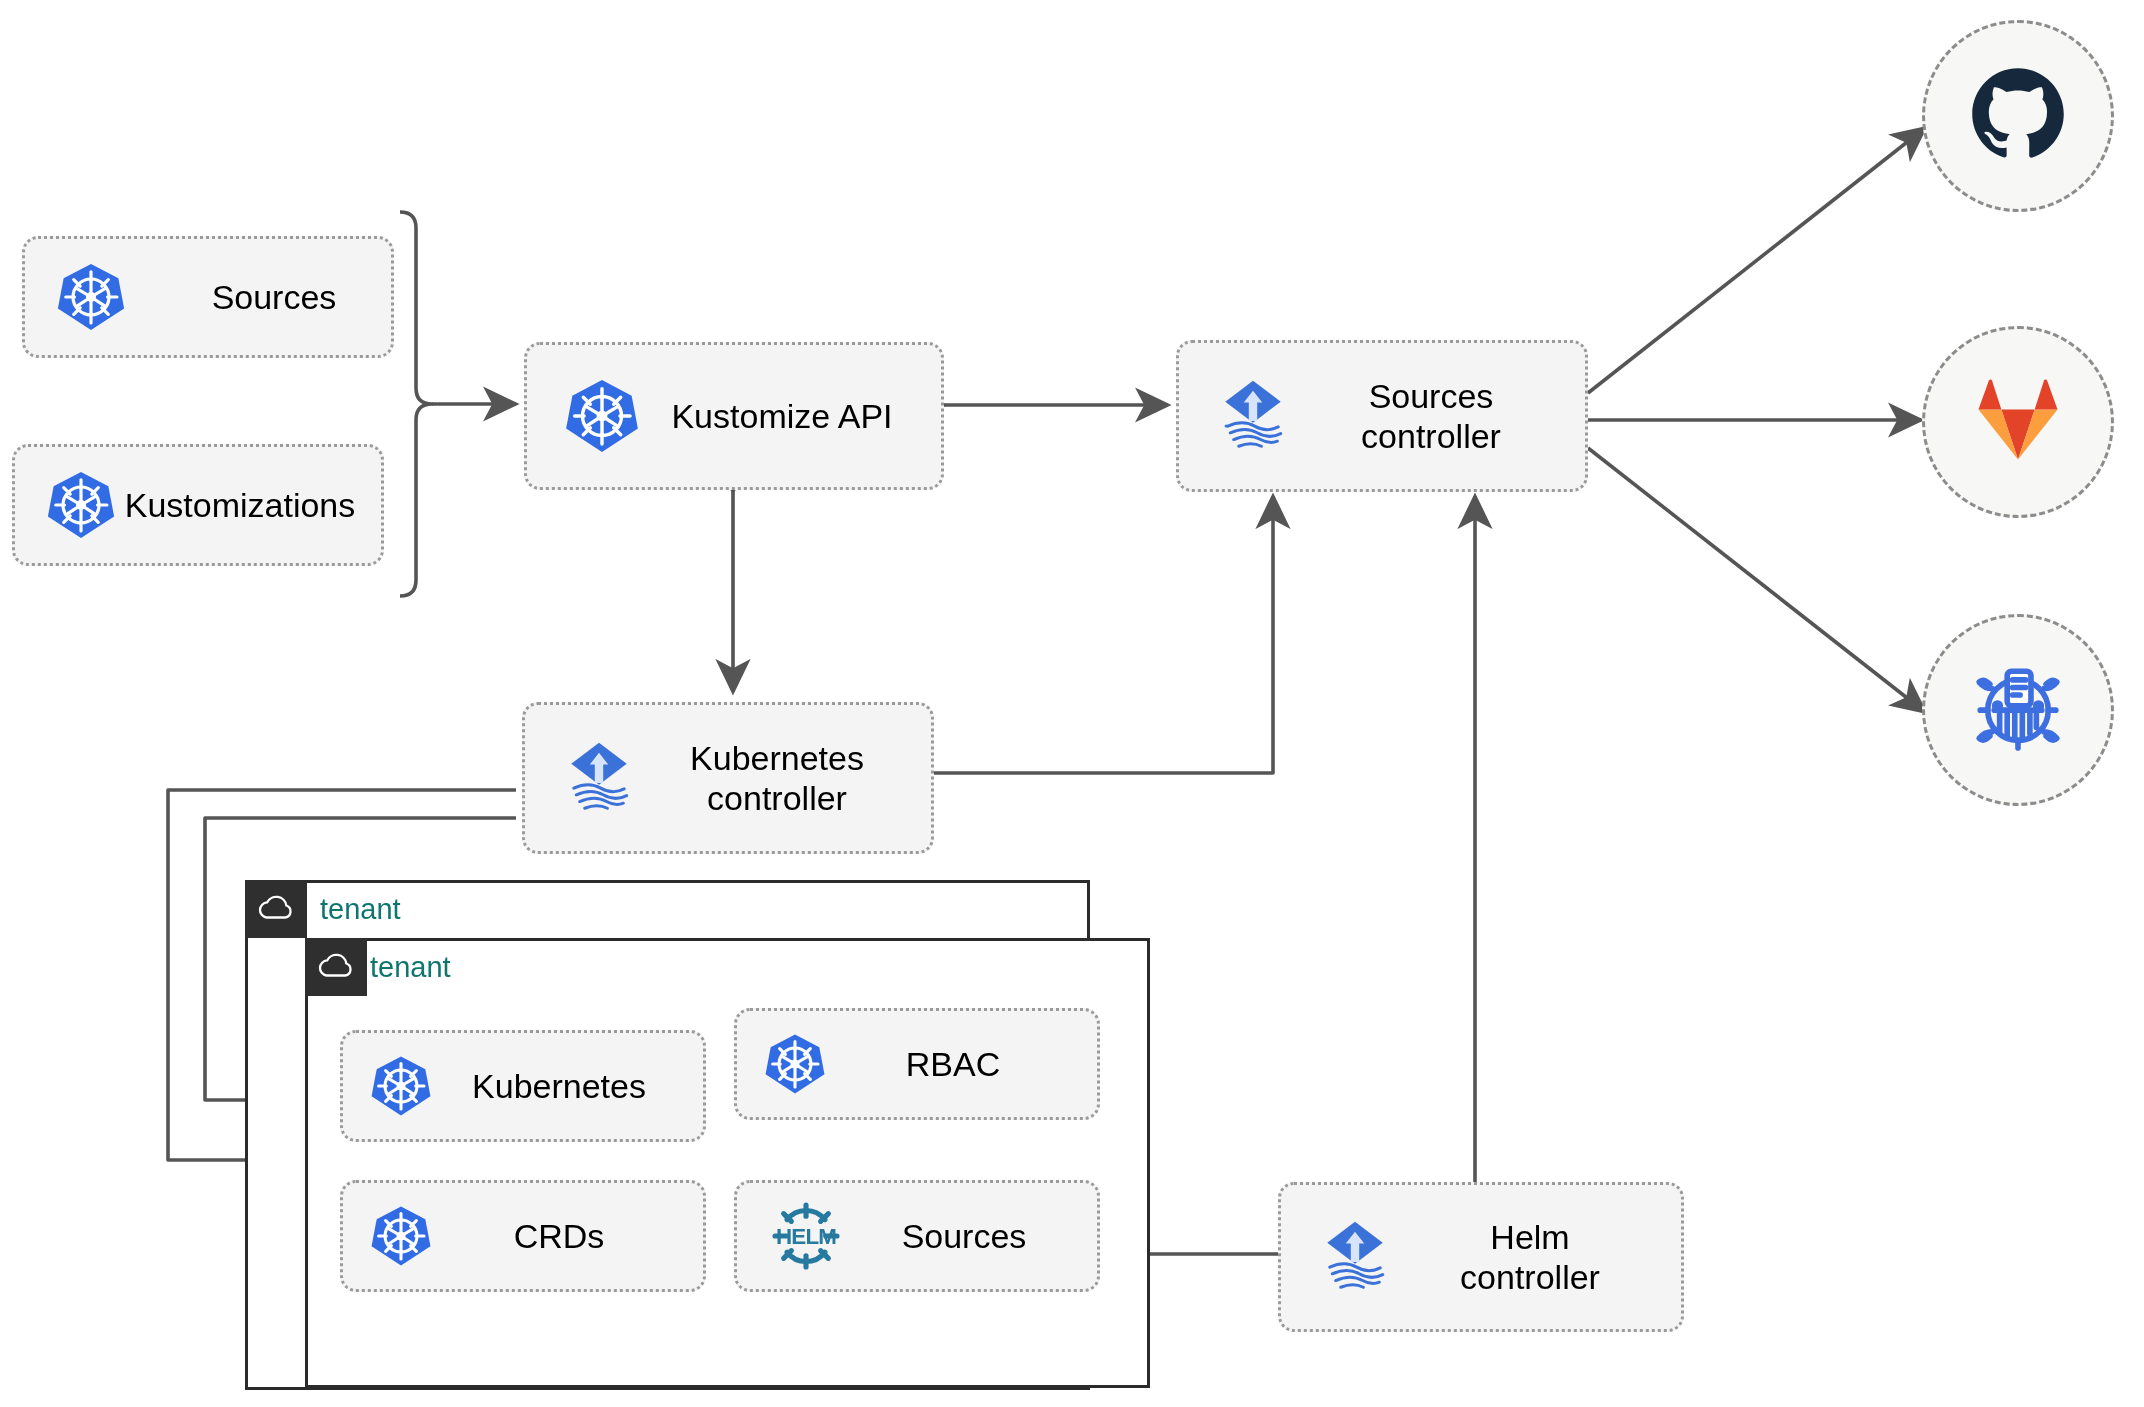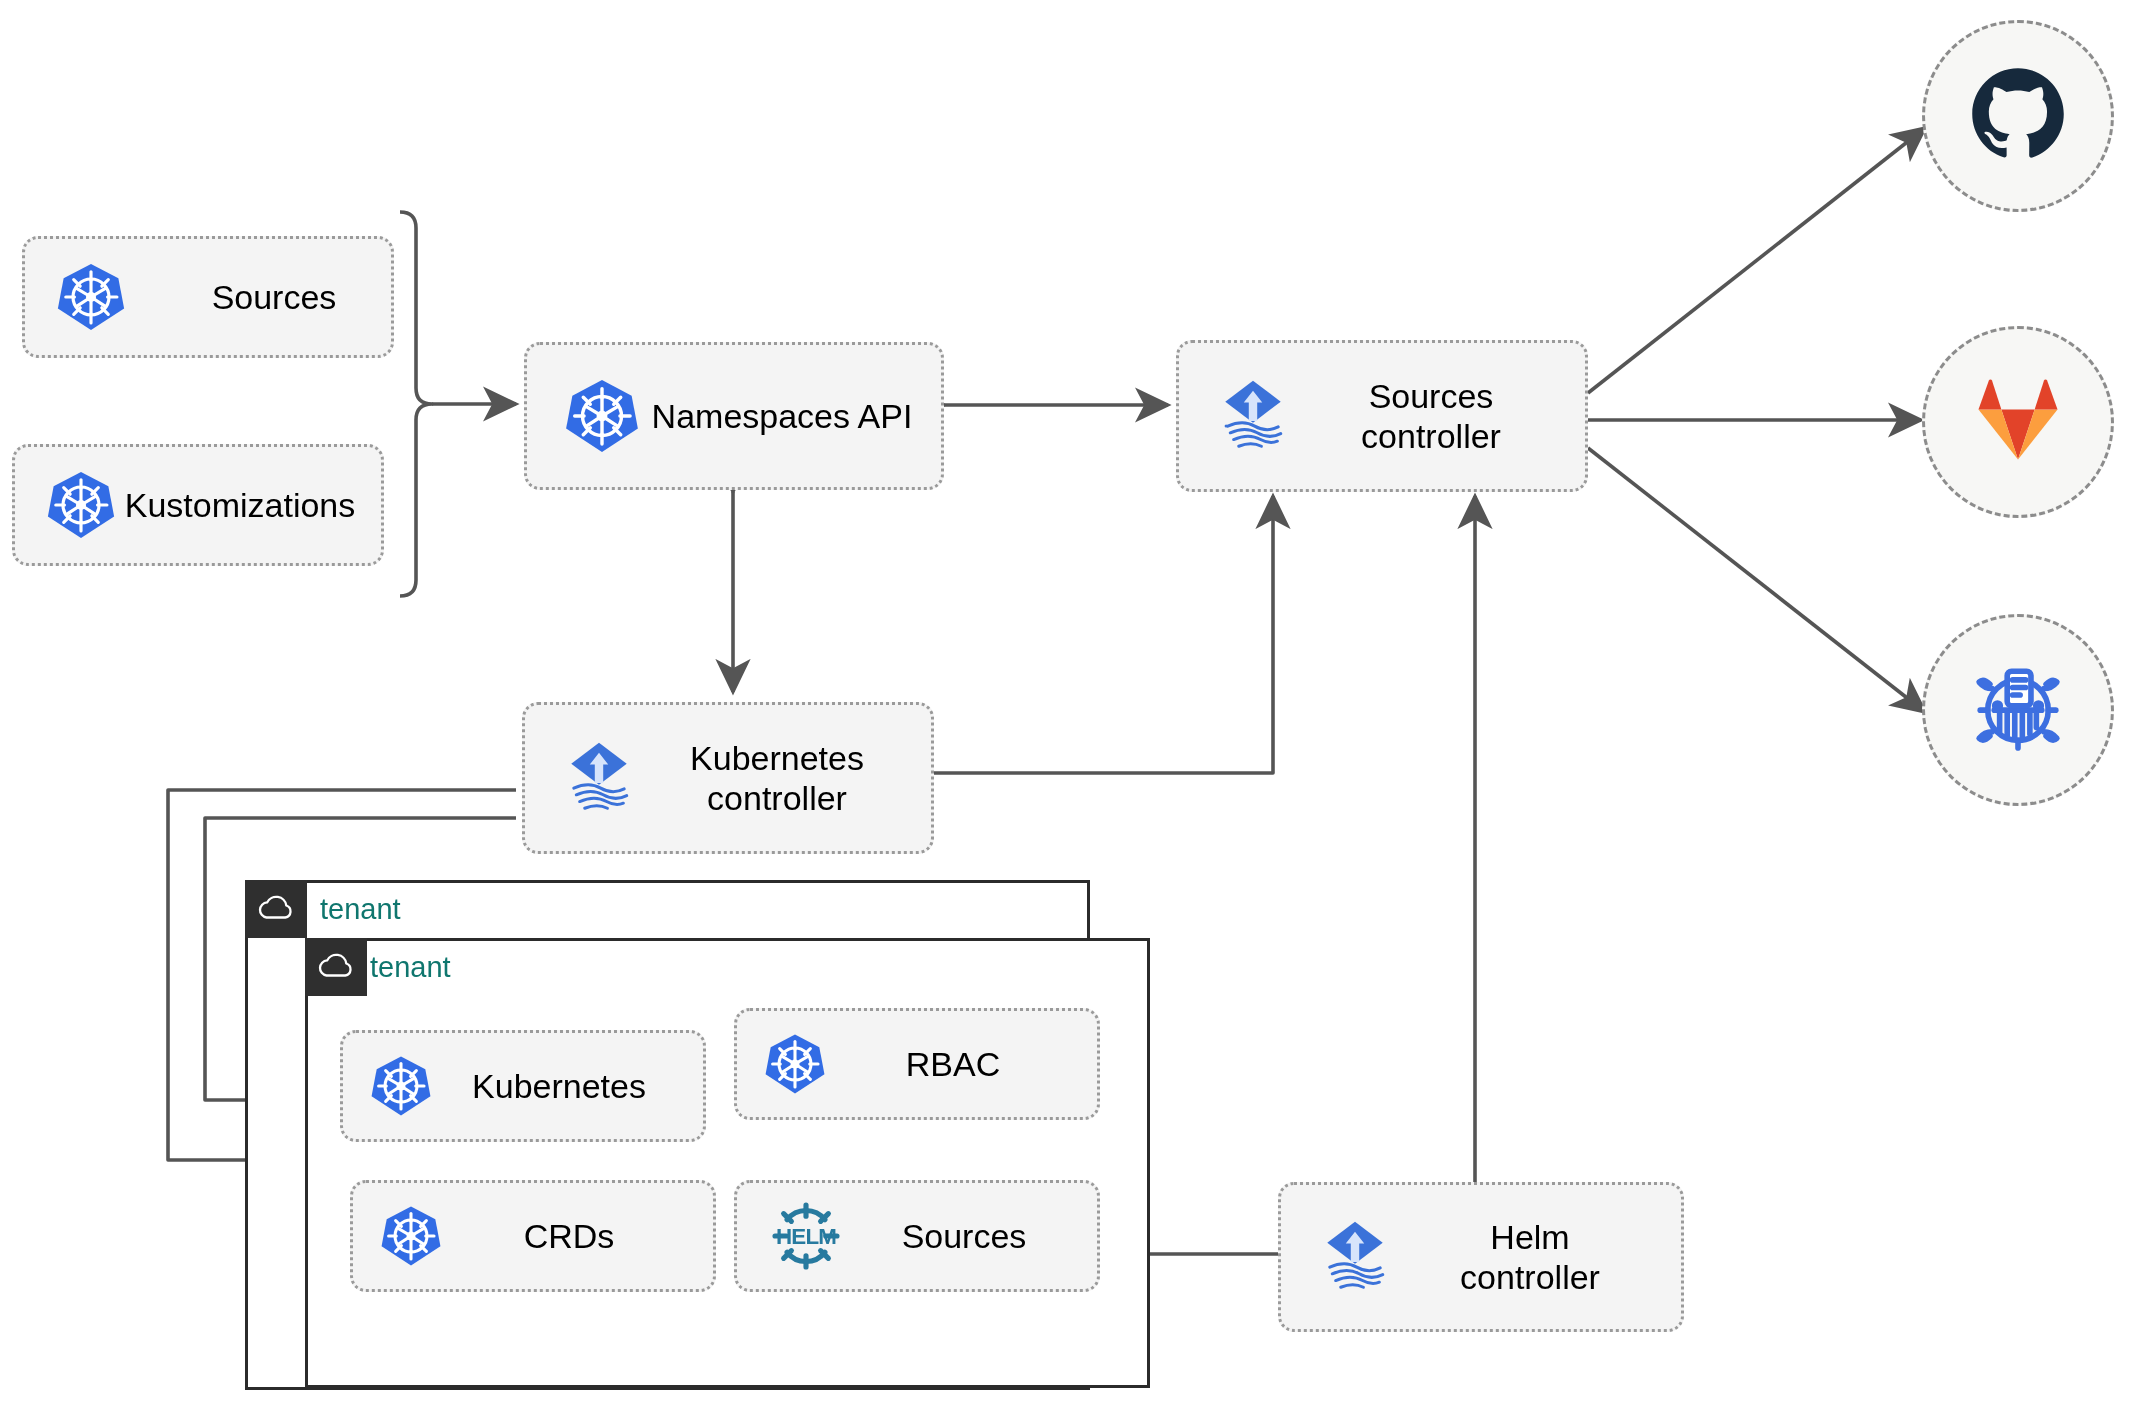--- a/index.html
+++ b/index.html
@@ -196,21 +196,21 @@
             <line x1="35" y1="65" x2="26" y2="74"></line>
           <line x1="50" y1="50" x2="50" y2="27"></line>
             <line x1="50" y1="50" x2="70" y2="38"></line>
           <line x1="50" y1="50" x2="70" y2="63"></line>
             <line x1="50" y1="50" x2="50" y2="75"></line>
           <line x1="50" y1="50" x2="30" y2="63"></line>
             <line x1="50" y1="50" x2="30" y2="38"></line>
         </g>
       </svg>
     </span>
-    <span class="label">Namespaces API</span>
+    <span class="label">Kustomize API</span>
   </div>
 
   <div class="node" style="left:1176px;top:340px;width:412px;height:152px;">
     <span class="ico" style="margin-left:32px;">
       <svg width="84" height="84" viewBox="0 0 100 100" aria-hidden="true">
         <polygon points="50,8 83,33 50,58 17,33" fill="#3b72d9"></polygon>
         <path d="M50,20 L61,34 L55,34 L55,56 L45,56 L45,34 L39,34 Z" fill="#d7e4fb"></path>
         <g stroke="#3b72d9" stroke-width="3.6" fill="none" stroke-linecap="round">
           <path d="M20,62 Q38,54 52,62 Q66,70 80,63"></path>
           <path d="M23,70 Q41,62 55,70 Q69,78 83,71"></path>
@@ -305,21 +305,21 @@
           <line x1="50" y1="50" x2="70" y2="63"></line>
             <line x1="50" y1="50" x2="50" y2="75"></line>
           <line x1="50" y1="50" x2="30" y2="63"></line>
             <line x1="50" y1="50" x2="30" y2="38"></line>
         </g>
       </svg>
     </span>
     <span class="label lbl-small">RBAC</span>
   </div>
 
-  <div class="node" style="left:350px;top:1180px;width:366px;height:112px;">
+  <div class="node" style="left:340px;top:1180px;width:366px;height:112px;">
     <span class="ico" style="margin-left:26px;">
       <svg width="64" height="64" viewBox="0 0 100 100" aria-hidden="true">
         <polygon points="50,4 88,24 96,66 50,96 4,66 12,24" fill="#326ce5"></polygon>
         <g stroke="#ffffff" stroke-width="4.8" fill="none" stroke-linecap="round">
           <circle cx="50" cy="50" r="25"></circle>
           <circle cx="50" cy="50" r="7" fill="#ffffff" stroke="none"></circle>
           <line x1="50" y1="15" x2="50" y2="27"></line>
             <line x1="50" y1="73" x2="50" y2="86"></line>
           <line x1="15" y1="50" x2="27" y2="50"></line>
             <line x1="73" y1="50" x2="86" y2="50"></line>

